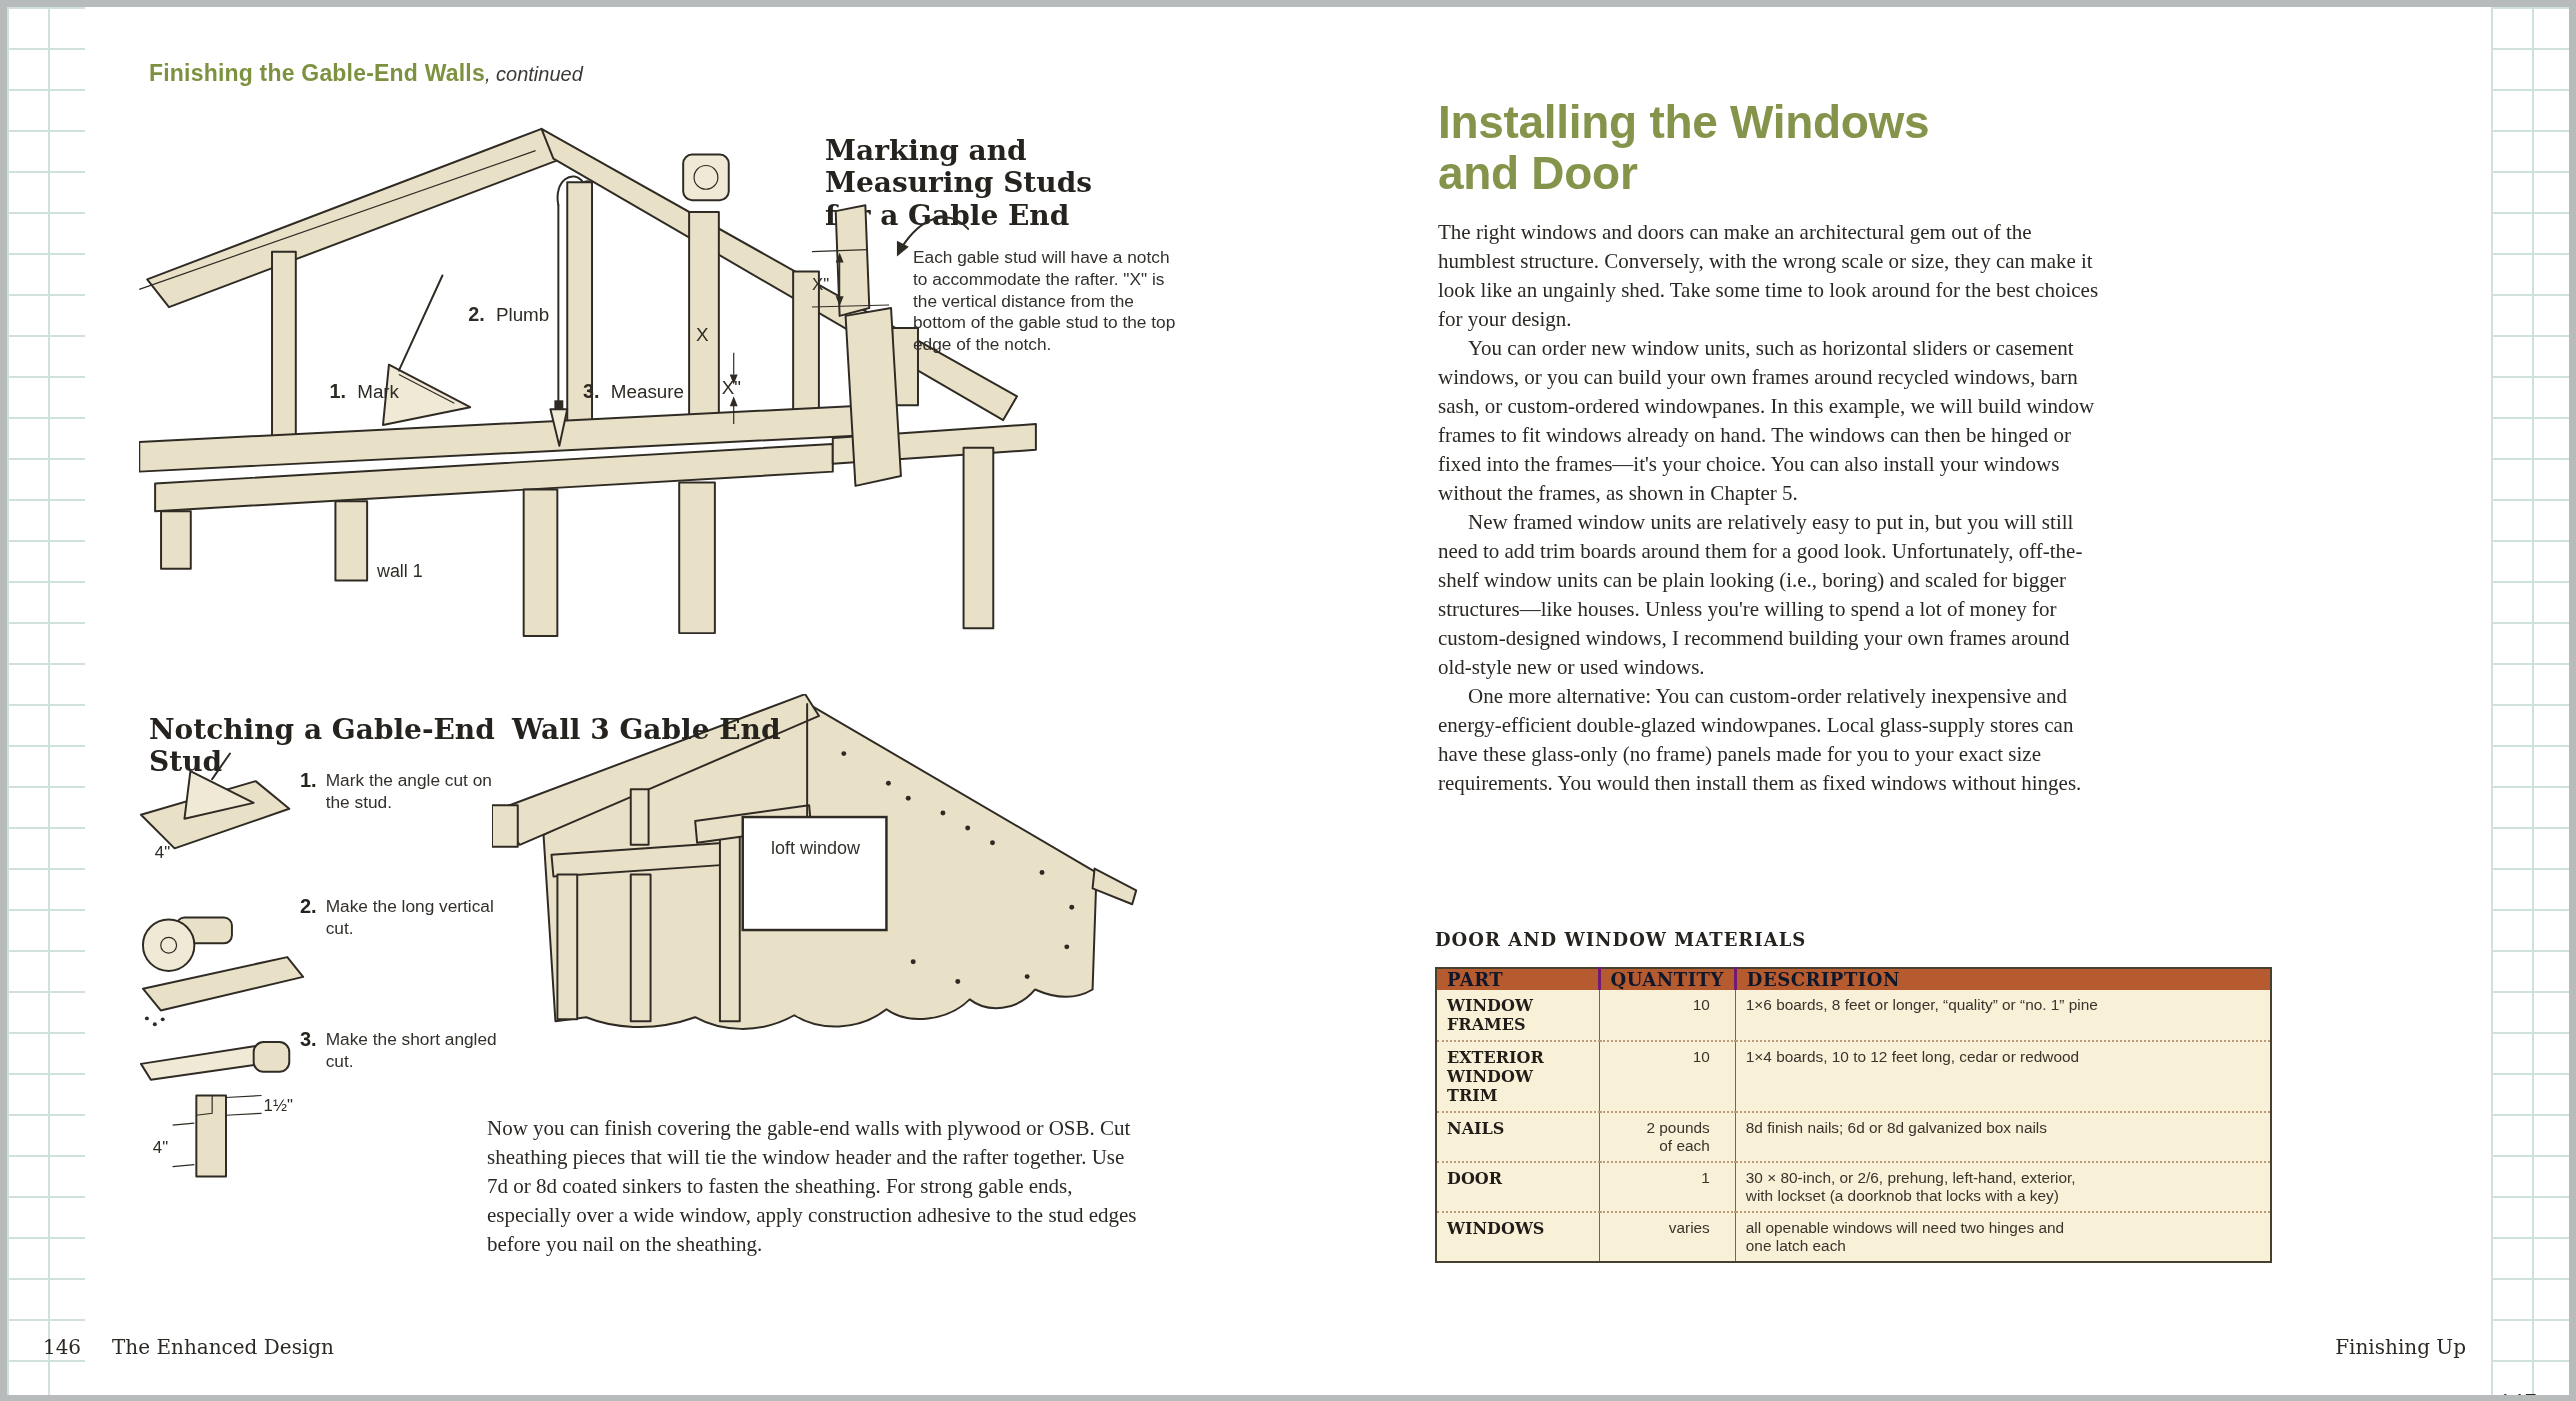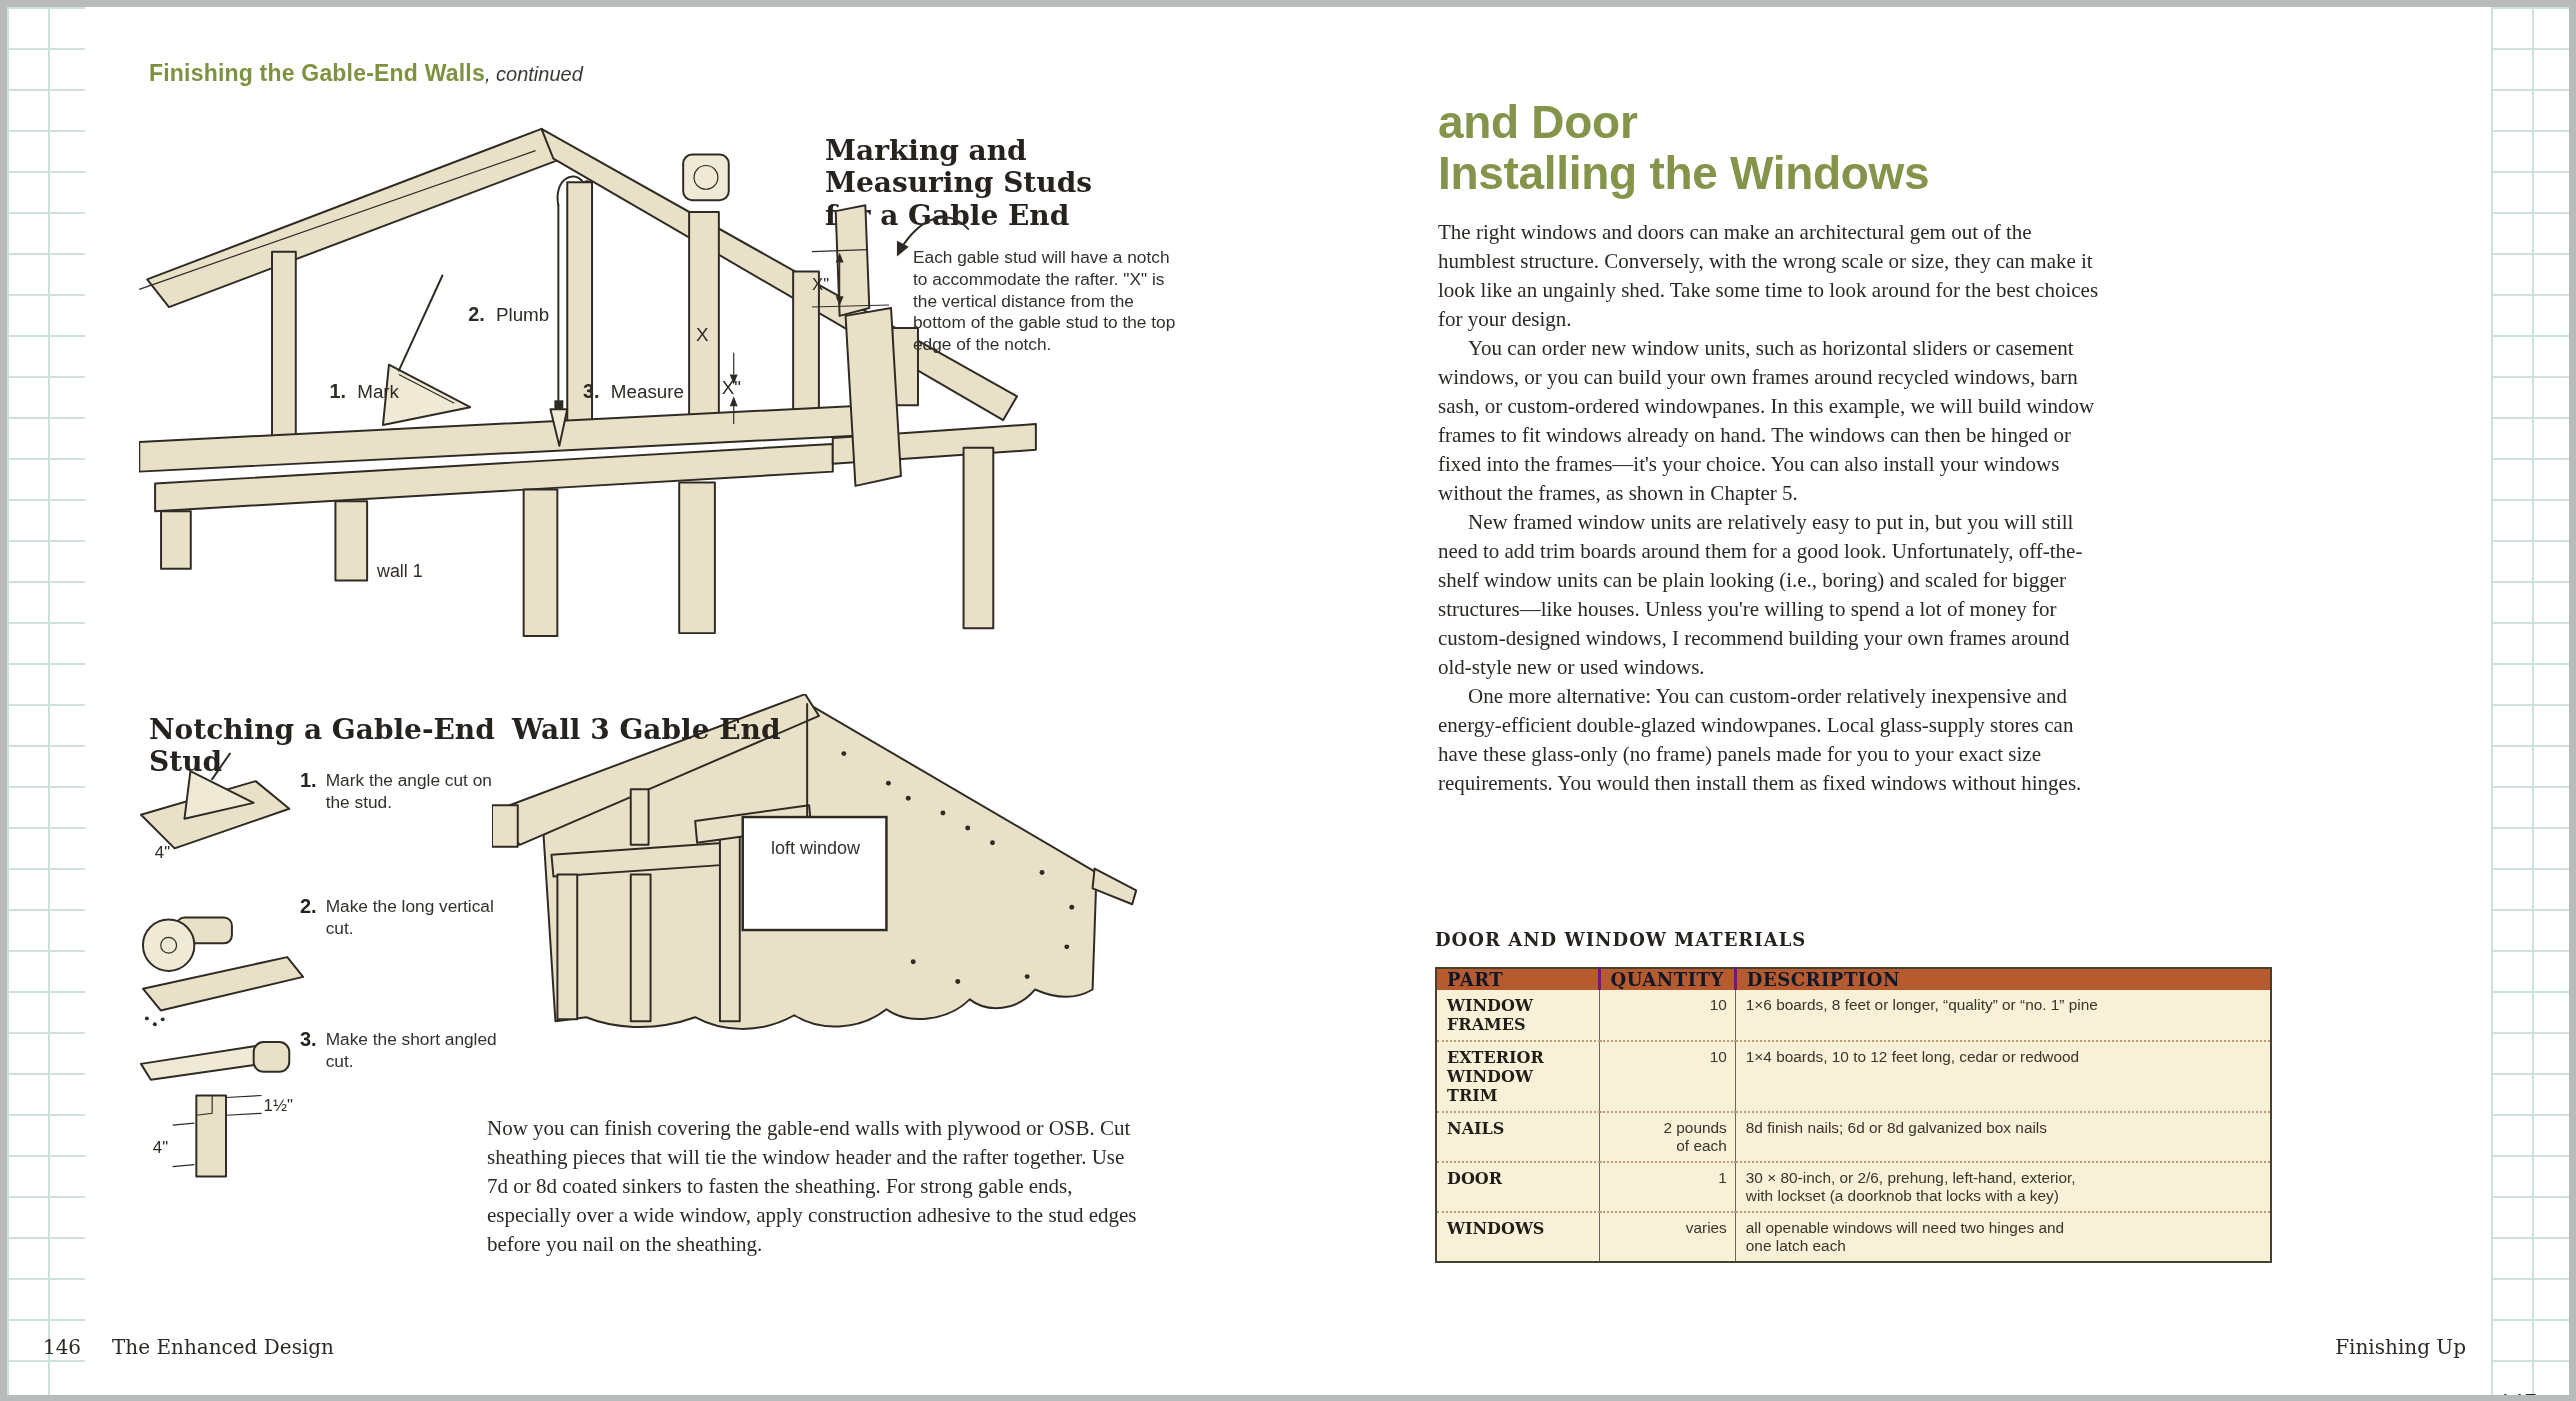--- a/index.html
+++ b/index.html
@@ -30,21 +30,21 @@
   .footer-text{font-family:"DejaVu Serif",serif;font-size:20px;color:#2c2824;}
 
   
   .mat-head{font-family:"DejaVu Serif",serif;font-weight:700;font-size:18px;letter-spacing:1px;color:#26231f;}
   table.materials{border-collapse:collapse;width:837px;border:2px solid #46402f;background:#f8f0d7;}
   table.materials th{background:#b65a30;color:#0f172a;font-family:"DejaVu Serif",serif;font-weight:700;
       font-size:18px;text-align:left;padding:0 10px;letter-spacing:0.5px;}
   table.materials th.bdr{border-left:3px solid #701a75;margin-left:16px;}
   table.materials td{vertical-align:top;padding:6px 10px;}
   table.materials td.part{font-family:"DejaVu Serif",serif;font-weight:700;font-size:16px;color:#201d18;}
-  table.materials td.qty{font-size:15.4px;color:#39342c;text-align:right;padding:6px 8px;white-space:pre-line;
+  table.materials td.qty{font-size:15.4px;color:#39342c;text-align:right;padding:6px 25px;white-space:pre-line;
       border-left:1px solid #6f675c;border-right:1px solid #6f675c;}
   table.materials td.desc{font-size:15.4px;color:#39342c;white-space:pre-line;}
   table.materials tbody tr + tr td{border-top:2px dotted #bb9979;}
 
   
   svg .wood{fill:#e9e1c7;stroke:#2f2b24;stroke-width:2;stroke-linejoin:round;}
   svg .tool{fill:#efe9d6;stroke:#2f2b24;stroke-width:2;stroke-linejoin:round;}
   svg .ink{stroke:#2f2b24;fill:none;stroke-width:2;stroke-linecap:round;}
   svg .thin{stroke:#2f2b24;fill:none;stroke-width:1.2;}
   svg text{font-family:"Liberation Sans",sans-serif;font-size:19px;fill:#2f2b24;}
@@ -209,22 +209,22 @@
 
     <div class="abs body-serif" style="left:487px;top:1114px;width:656px;">Now you can finish covering the gable-end walls with plywood or OSB. Cut sheathing pieces that will tie the window header and the rafter together. Use 7d or 8d coated sinkers to fasten the sheathing. For strong gable ends, especially over a wide window, apply construction adhesive to the stud edges before you nail on the sheathing.</div>
 
     <div class="abs footer-text" style="left:40px;top:1335px;width:44px;text-align:center;z-index:5;">146</div>
     <div class="abs footer-text" style="left:112px;top:1335px;">The Enhanced Design</div>
   </div>
 
   <div>
 
     <div class="abs title-green" style="left:1438px;top:97px;width:694px;">
+      <div>Installing the Windows</div>
       <div>and Door</div>
-      <div>Installing the Windows</div>
     </div>
 
     <div class="abs body-serif" style="left:1438px;top:218px;width:668px;">
       <p>The right windows and doors can make an architectural gem out of the humblest structure. Conversely, with the wrong scale or size, they can make it look like an ungainly shed. Take some time to look around for the best choices for your design.</p>
       <p class="indent">You can order new window units, such as horizontal sliders or casement windows, or you can build your own frames around recycled windows, barn sash, or custom-ordered windowpanes. In this example, we will build window frames to fit windows already on hand. The windows can then be hinged or fixed into the frames—it's your choice. You can also install your windows without the frames, as shown in Chapter 5.</p>
       <p class="indent">New framed window units are relatively easy to put in, but you will still need to add trim boards around them for a good look. Unfortunately, off-the-shelf window units can be plain looking (i.e., boring) and scaled for bigger structures—like houses. Unless you're willing to spend a lot of money for custom-designed windows, I recommend building your own frames around old-style new or used windows.</p>
       <p class="indent">One more alternative: You can custom-order relatively inexpensive and energy-efficient double-glazed windowpanes. Local glass-supply stores can have these glass-only (no frame) panels made for you to your exact size requirements. You would then install them as fixed windows without hinges.</p>
     </div>
 
     <div class="abs mat-head" style="left:1435px;top:929px;">DOOR AND WINDOW MATERIALS</div>

